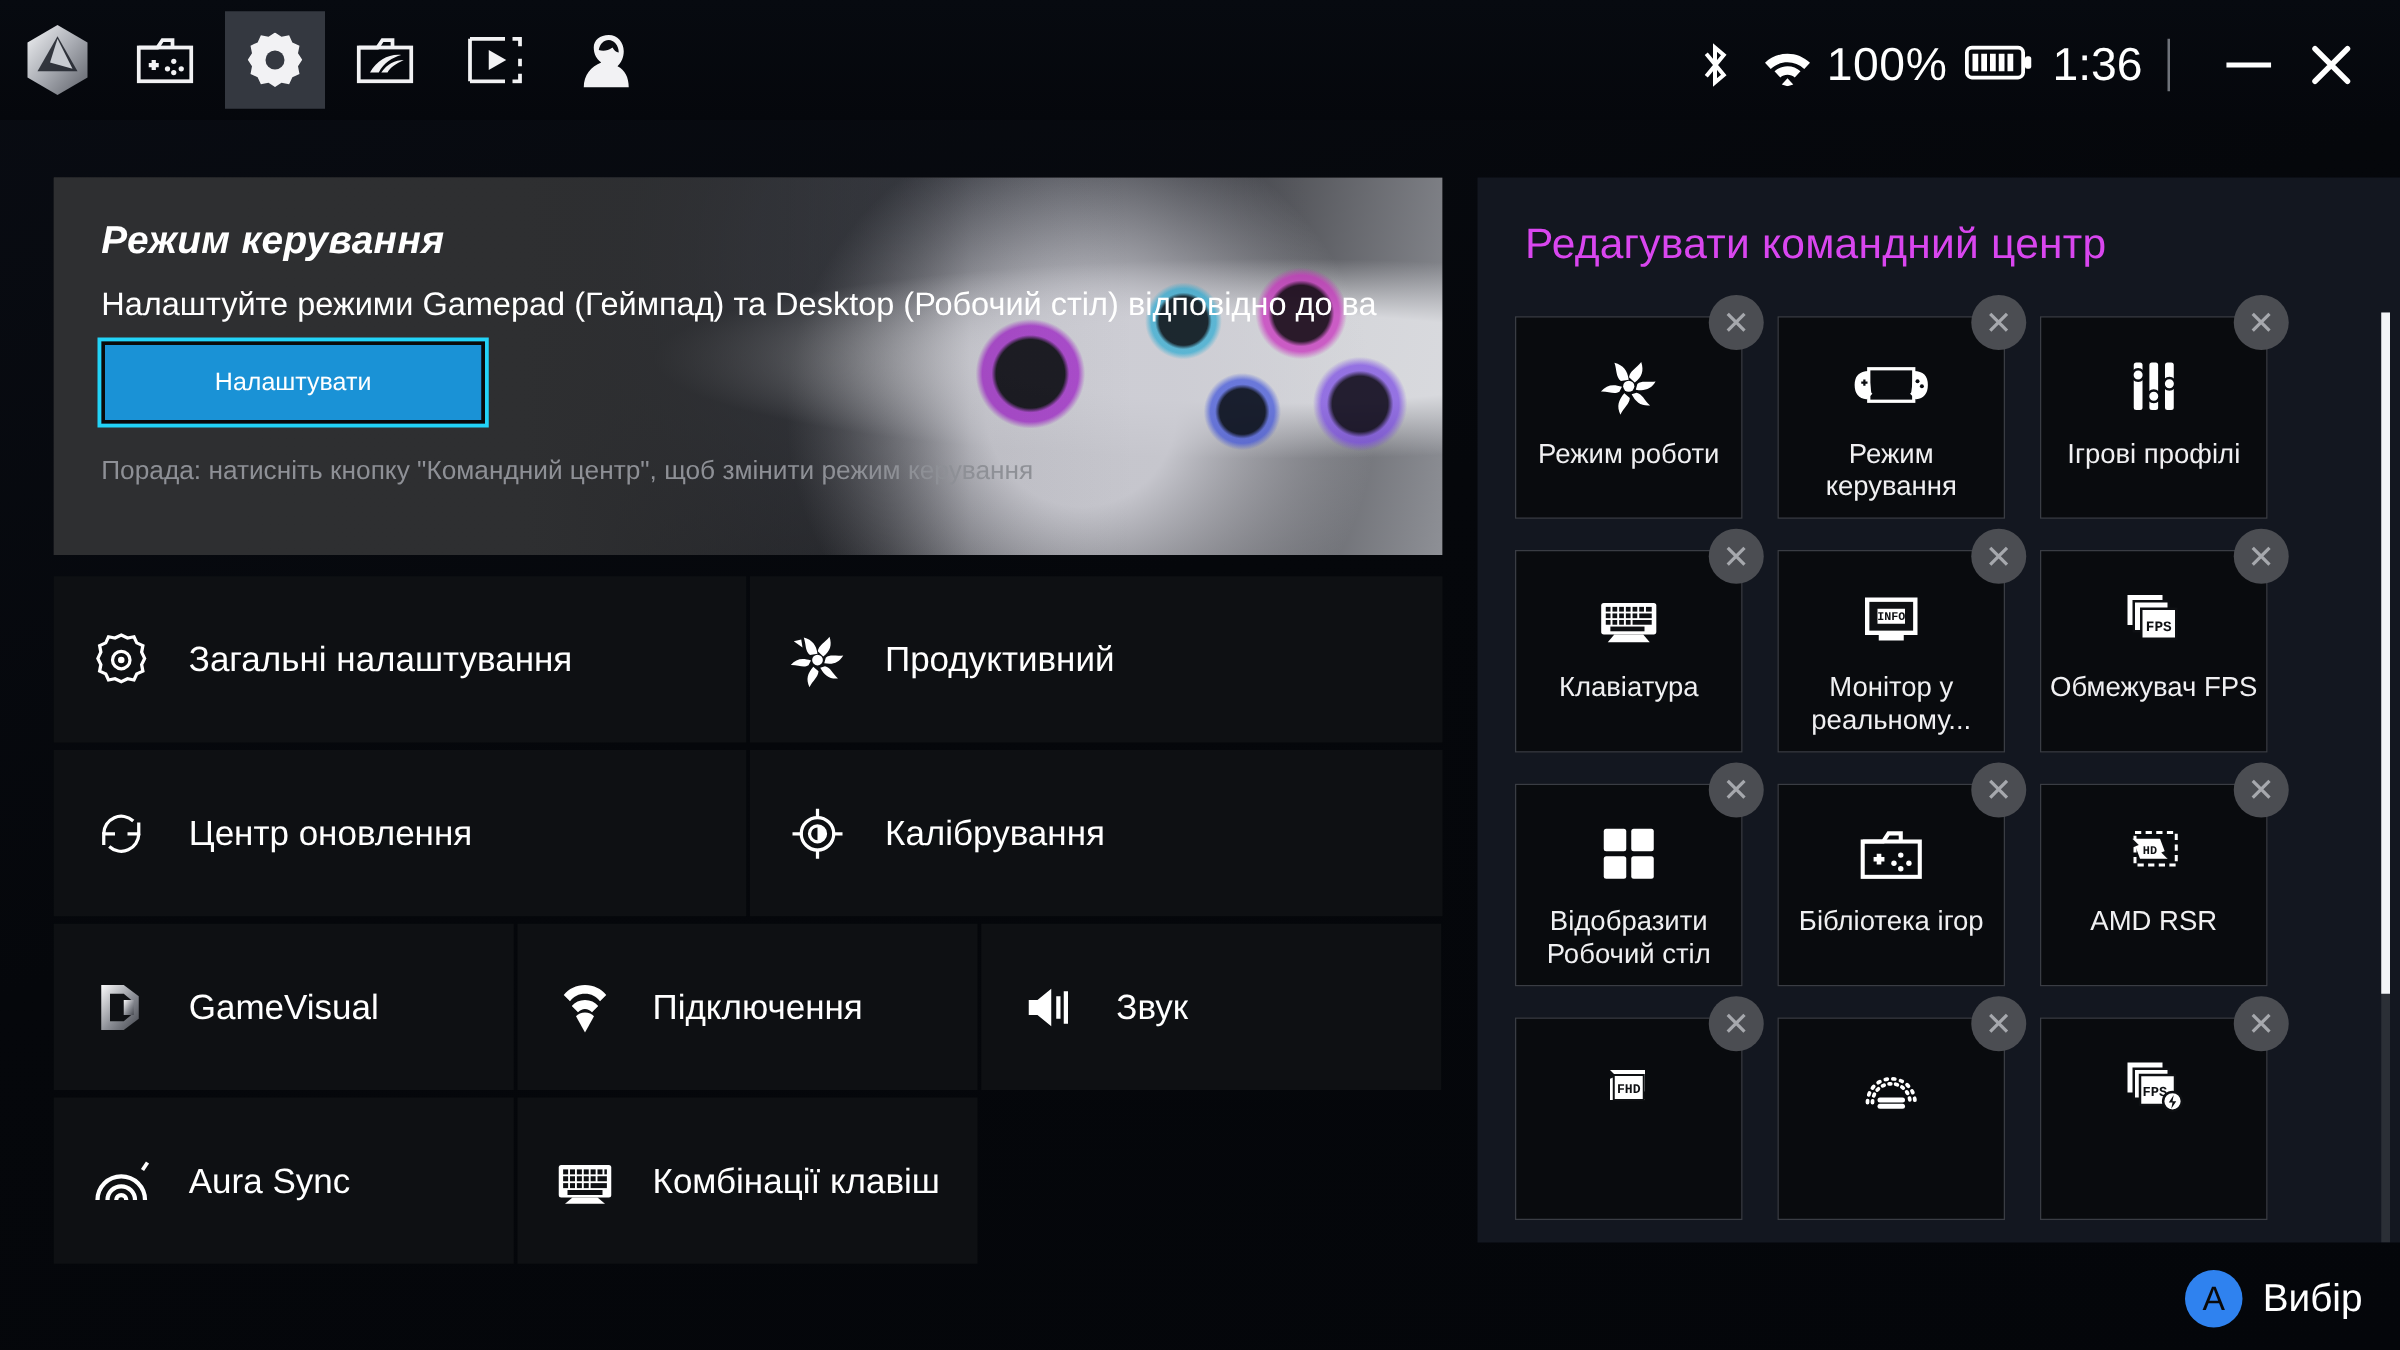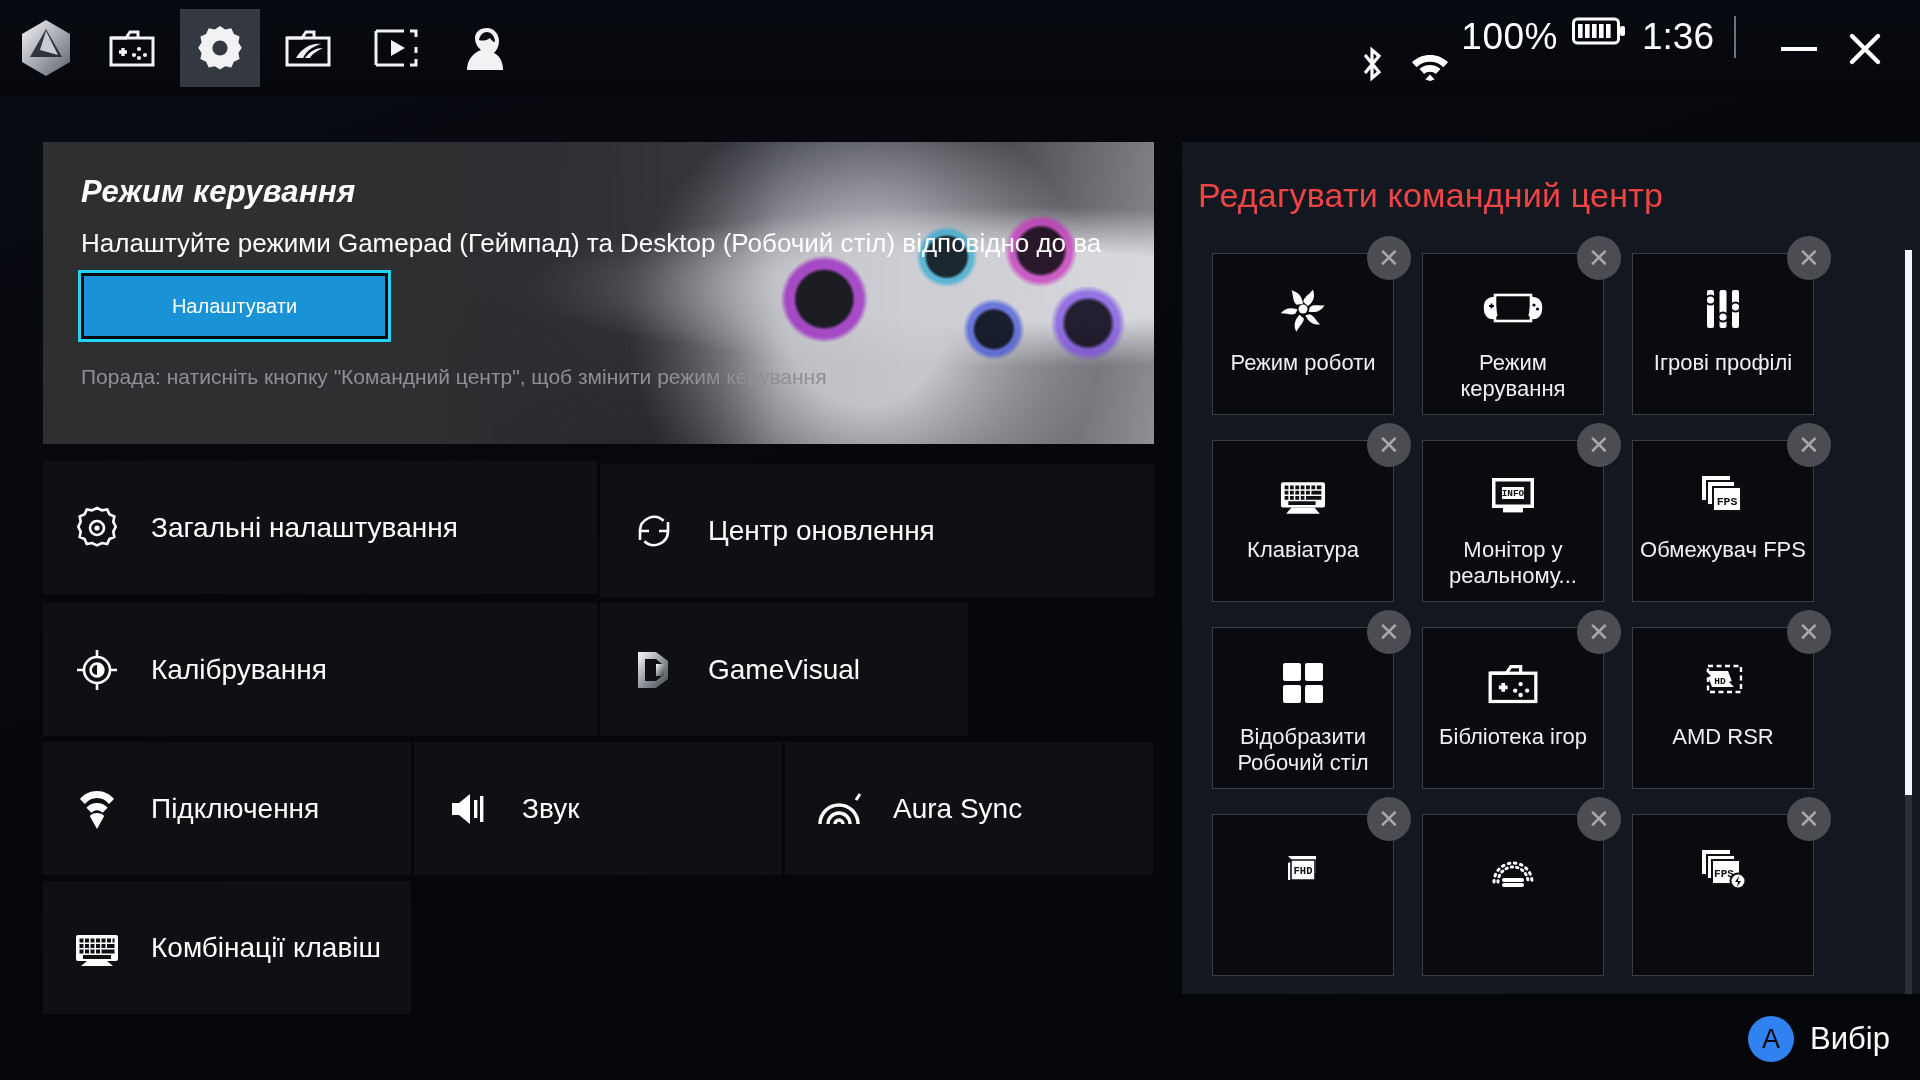--- a/index.html
+++ b/index.html
@@ -24,22 +24,22 @@
   .logo-hex { width: 92px; display: flex; align-items: center; justify-content: center; }
   .nav-btn {
     width: 80px; height: 78px;
     display: flex; align-items: center; justify-content: center;
     margin-right: 8px;
   }
   .nav-btn.active { background: #343840; }
   .nav-btn svg { display: block; }
 
   .status {
-    position: absolute; right: 22px; top: 16px; height: 96px;
-    display: flex; gap: 0px;
+    position: absolute; right: 22px; top: 4px; height: 96px;
+    display: flex; align-items: center; gap: 0px;
     color: #ffffff;
   }
   .status .ic { display: flex; align-items: center; justify-content: center; }
   .status .bt { width: 54px; }
   .status .wifi { width: 62px; }
   .status .pct {
     font-size: 37px; letter-spacing: .5px; margin-right: 14px; color: #fff;
   }
   .status .batt { width: 56px; margin-right: 14px; }
   .status .clock { font-size: 37px; color: #fff; margin-right: 20px; }
@@ -118,22 +118,22 @@
   .row-gap { margin-top: 3px; }
 
   
   #rightpanel {
     position: absolute; left: 1182px; top: 142px;
     width: 738px; height: 852px;
     background: #131720;
     overflow: hidden;
   }
   #rightpanel h3 {
-    font-size: 34px; color: #ef4444; font-weight: normal;
-    padding: 34px 0 0 16px; letter-spacing: .2px;
+    font-size: 34px; color: #d946ef; font-weight: normal;
+    padding: 34px 0 0 38px; letter-spacing: .2px;
   }
   #cc-grid {
     margin: 38px 0 0 30px;
     display: grid; grid-template-columns: repeat(3, 182px);
     gap: 25px 28px;
   }
   .cc {
     position: relative; width: 182px; height: 162px;
     background: #090b0e; border: 1px solid #3a3d44;
     display: flex; flex-direction: column; align-items: center;
@@ -312,20 +312,35 @@
         <span class="ticon">
           <svg width="46" height="46" viewBox="0 0 46 46" fill="none" stroke="#fff" stroke-width="2.6">
             <path d="M23 3 l5 2.4 5.2-1 2.2 4.9 4.9 2.2 -1 5.2 2.4 5 -2.4 5 1 5.2 -4.9 2.2 -2.2 4.9 -5.2-1 -5 2.4 -5-2.4 -5.2 1 -2.2-4.9 -4.9-2.2 1-5.2 -2.4-5 2.4-5 -1-5.2 4.9-2.2 2.2-4.9 5.2 1z"></path>
             <circle cx="23" cy="23" r="7"></circle>
               <circle cx="23" cy="23" r="2.6" fill="#fff" stroke="none"></circle>
           </svg>
         </span>
         <span class="tlabel">Загальні налаштування</span>
       </div>
 
+      <div class="tile w2">
+        <span class="ticon">
+          <svg width="48" height="48" viewBox="0 0 48 48" fill="#fff">
+            <circle cx="24" cy="24" r="4.3"></circle>
+            <path d="M24 19 c-1 -7 -4 -11 -11 -13 c2 6 1 11 5 14 z"></path>
+            <path d="M28.6 21.2 c5.6 -4.4 7.2 -9 5 -15.8 c-4 5 -8.6 6.8 -9.4 11.6 z"></path>
+            <path d="M29.4 26.6 c7 1.2 11.6 -0.2 15.2 -6.2 c-6.2 0.8 -10.6 -1.2 -14 1.8 z"></path>
+            <path d="M26.2 30.2 c3.4 6.2 7.2 9.2 14.2 8.6 c-4.6 -4.2 -5.8 -8.8 -10.4 -9.8 z"></path>
+            <path d="M20.6 29.4 c-4.6 5.4 -6 10 -3 16.4 c2.8 -5.6 7 -8.2 7.2 -12.8 z"></path>
+            <path d="M18.8 24.4 c-6.8 -2.2 -11.6 -1.6 -16.2 3.6 c6.2 -0.2 10.2 2.6 14.2 0.2 z"></path>
+            <path d="M5 9 l7 5 -1 -6.4z"></path>
+          </svg>
+        </span>
+        <span class="tlabel">Продуктивний</span>
+      </div>
 
       <div class="tile w2 row-gap">
         <span class="ticon">
           <svg width="48" height="48" viewBox="0 0 48 48" fill="none" stroke="#fff" stroke-width="2.6">
             <path d="M38 24 a14 14 0 0 1 -23.6 10.2"></path>
             <path d="M10 24 a14 14 0 0 1 23.6 -10.2"></path>
             <path d="M38 15 v9 h-9"></path>
             <path d="M10 33 v-9 h9"></path>
           </svg>
         </span>

